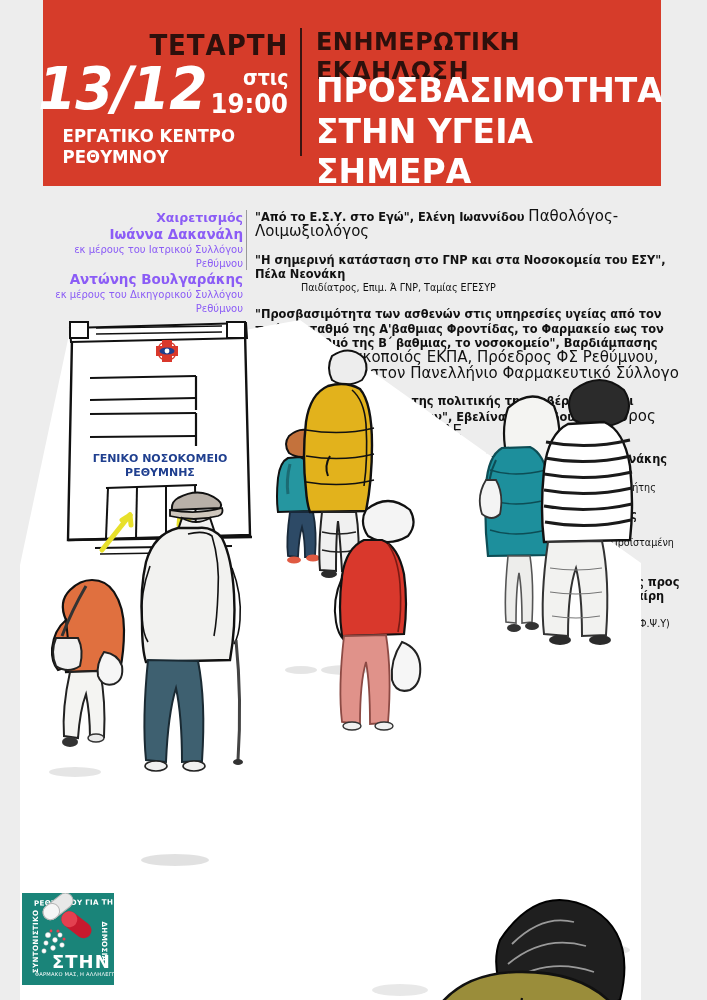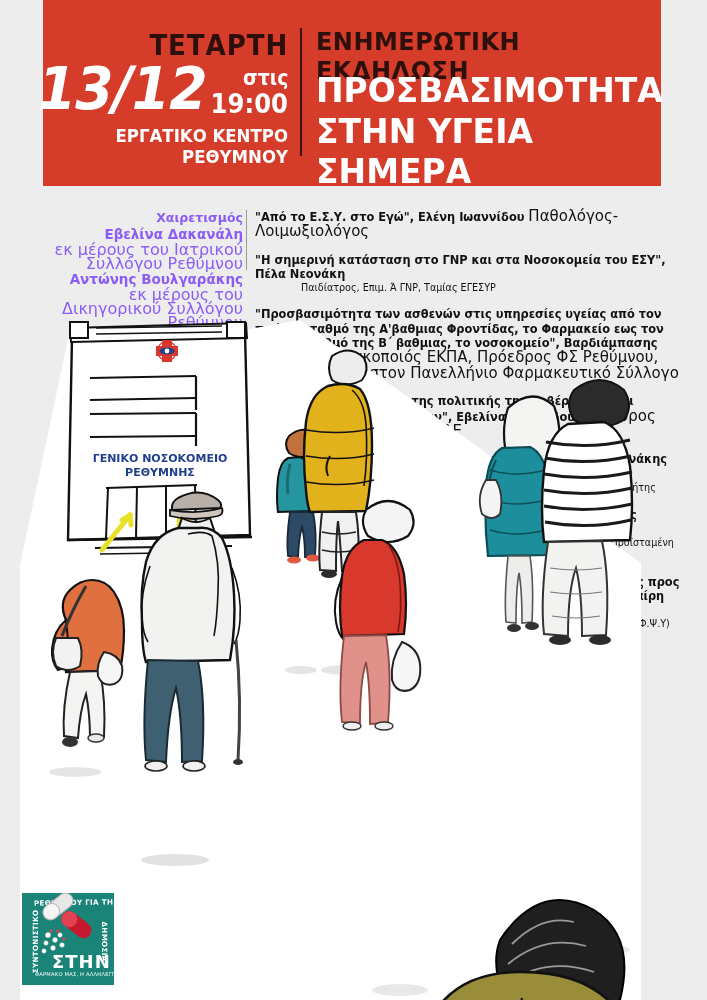--- a/index.html
+++ b/index.html
@@ -35,21 +35,21 @@
     height: 128px;
     background: #3a1410;
   }
   .hdr-left {
     position: absolute;
     left: 43px;
     top: 0;
     width: 257px;
     height: 156px;
     color: #fff;
-    text-align: right;
+    text-align: left;
   }
   .hdr-wed {
     position: absolute;
     right: 12px;
     top: 28px;
     font-family: "DejaVu Sans", sans-serif;
     font-weight: bold;
     font-size: 29px;
     letter-spacing: 1px;
     color: #2d100c;
@@ -155,21 +155,21 @@
     font-weight: bold;
     font-size: 12.5px;
     line-height: 16px;
   }
   .greet-name {
     font-weight: bold;
     font-size: 13.5px;
     line-height: 17px;
   }
   .greet-sub {
-    font-size: 16px;
+    font-size: 10px;
     line-height: 14px;
   }
   .col-divider {
     position: absolute;
     left: 246px;
     top: 210px;
     width: 1px;
     height: 60px;
     background: #9a9a9a;
   }
@@ -272,21 +272,21 @@
   </div>
 
   <div class="hdr-right">
     <div class="hdr-kicker">ΕΝΗΜΕΡΩΤΙΚΗ ΕΚΔΗΛΩΣΗ</div>
     <div class="hdr-title1">ΠΡΟΣΒΑΣΙΜΟΤΗΤΑ</div>
     <div class="hdr-title2">ΣΤΗΝ ΥΓΕΙΑ ΣΗΜΕΡΑ</div>
   </div>
 
   <div class="greetings">
     <div class="greet-h">Χαιρετισμός</div>
-    <div class="greet-name">Εβελίνα Δακανάλη</div>
+    <div class="greet-name">Ιωάννα Δακανάλη</div>
     <div class="greet-sub">εκ μέρους του Ιατρικού Συλλόγου Ρεθύμνου</div>
     <div class="greet-name">Αντώνης Βουλγαράκης</div>
     <div class="greet-sub">εκ μέρους του Δικηγορικού Συλλόγου Ρεθύμνου</div>
   </div>
   <div class="col-divider"></div>
 
   <div class="program">
 
     <div class="prog-item">
       <div class="prog-line"><span>"Από το Ε.Σ.Υ. στο Εγώ", Ελένη Ιωαννίδου </span><span class="prog-role">Παθολόγος-Λοιμωξιολόγος</span></div>

